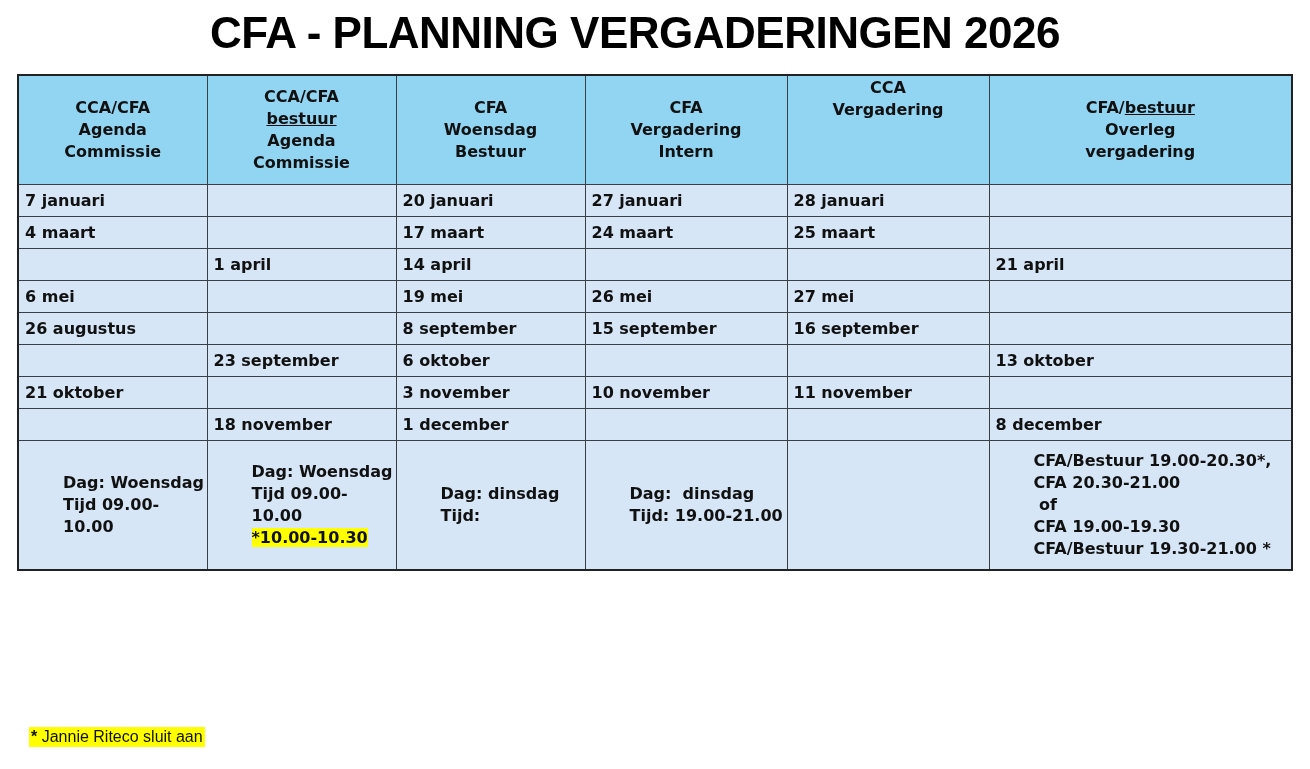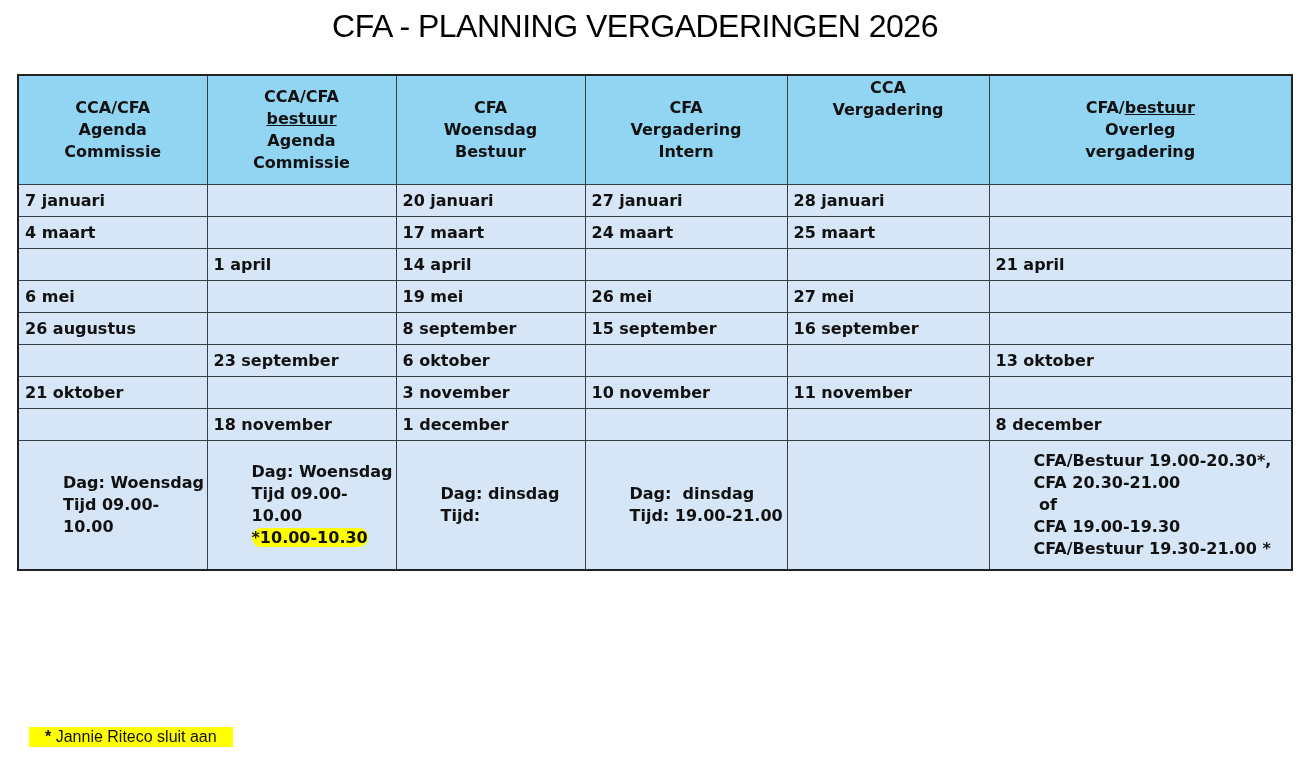--- a/index.html
+++ b/index.html
@@ -1,27 +1,27 @@
 <!DOCTYPE html>
 <html><head>
 <meta charset="utf-8">
 <style>
   html, body { margin:0; padding:0; background:#ffffff; }
   body { width:1310px; height:769px; position:relative; overflow:hidden; font-family:"DejaVu Sans", sans-serif; color:#111; }
-  .title { position:absolute; left:0; top:8px; width:1270px; text-align:center; font-family:"Liberation Sans", sans-serif; font-weight:normal; font-size:32px; letter-spacing:-0.5px; color:#000; }
+  .title { position:absolute; left:0; top:8px; width:1270px; text-align:center; font-family:"Liberation Sans", sans-serif; font-weight:bold; font-size:44px; letter-spacing:-0.5px; color:#000; }
   table { position:absolute; left:17px; top:74px; border-collapse:collapse; width:1274px; table-layout:fixed; }
   td, th { border:1.5px solid #3a3f45; font-weight:bold; font-size:16px; }
   th { background:#92d5f3; height:106px; text-align:center; vertical-align:middle; line-height:22px; font-size:16px; }
   td { background:#d6e6f6; height:31px; padding:0 0 0 6px; vertical-align:middle; white-space:nowrap; }
   th u { text-decoration:underline; }
   td.zomer { text-align:center; letter-spacing:7px; font-size:15px; font-family:"Liberation Sans", sans-serif; padding:0; height:40px; }
   td.last { height:128px; line-height:22px; white-space:normal;padding-left:44px; }
-  .hl { background:#ffff00;border-radius:9px; }
+  .hl { background:#ffff00; }
   table { border:2px solid #222; }
-  .footnote { position:absolute; left:29px; top:727px; font-family:"Liberation Sans", sans-serif; font-size:16px; background:#ffff00; padding:1px 16px; }
+  .footnote { position:absolute; left:29px; top:727px; font-family:"Liberation Sans", sans-serif; font-size:16px; background:#ffff00; padding:1px 2px; }
   .footnote b { font-weight:bold; }
 </style>
 </head>
 <body>
 
 <div class="title">CFA - PLANNING VERGADERINGEN 2026</div>
 
 <table>
   <colgroup>
     <col style="width:189px">

